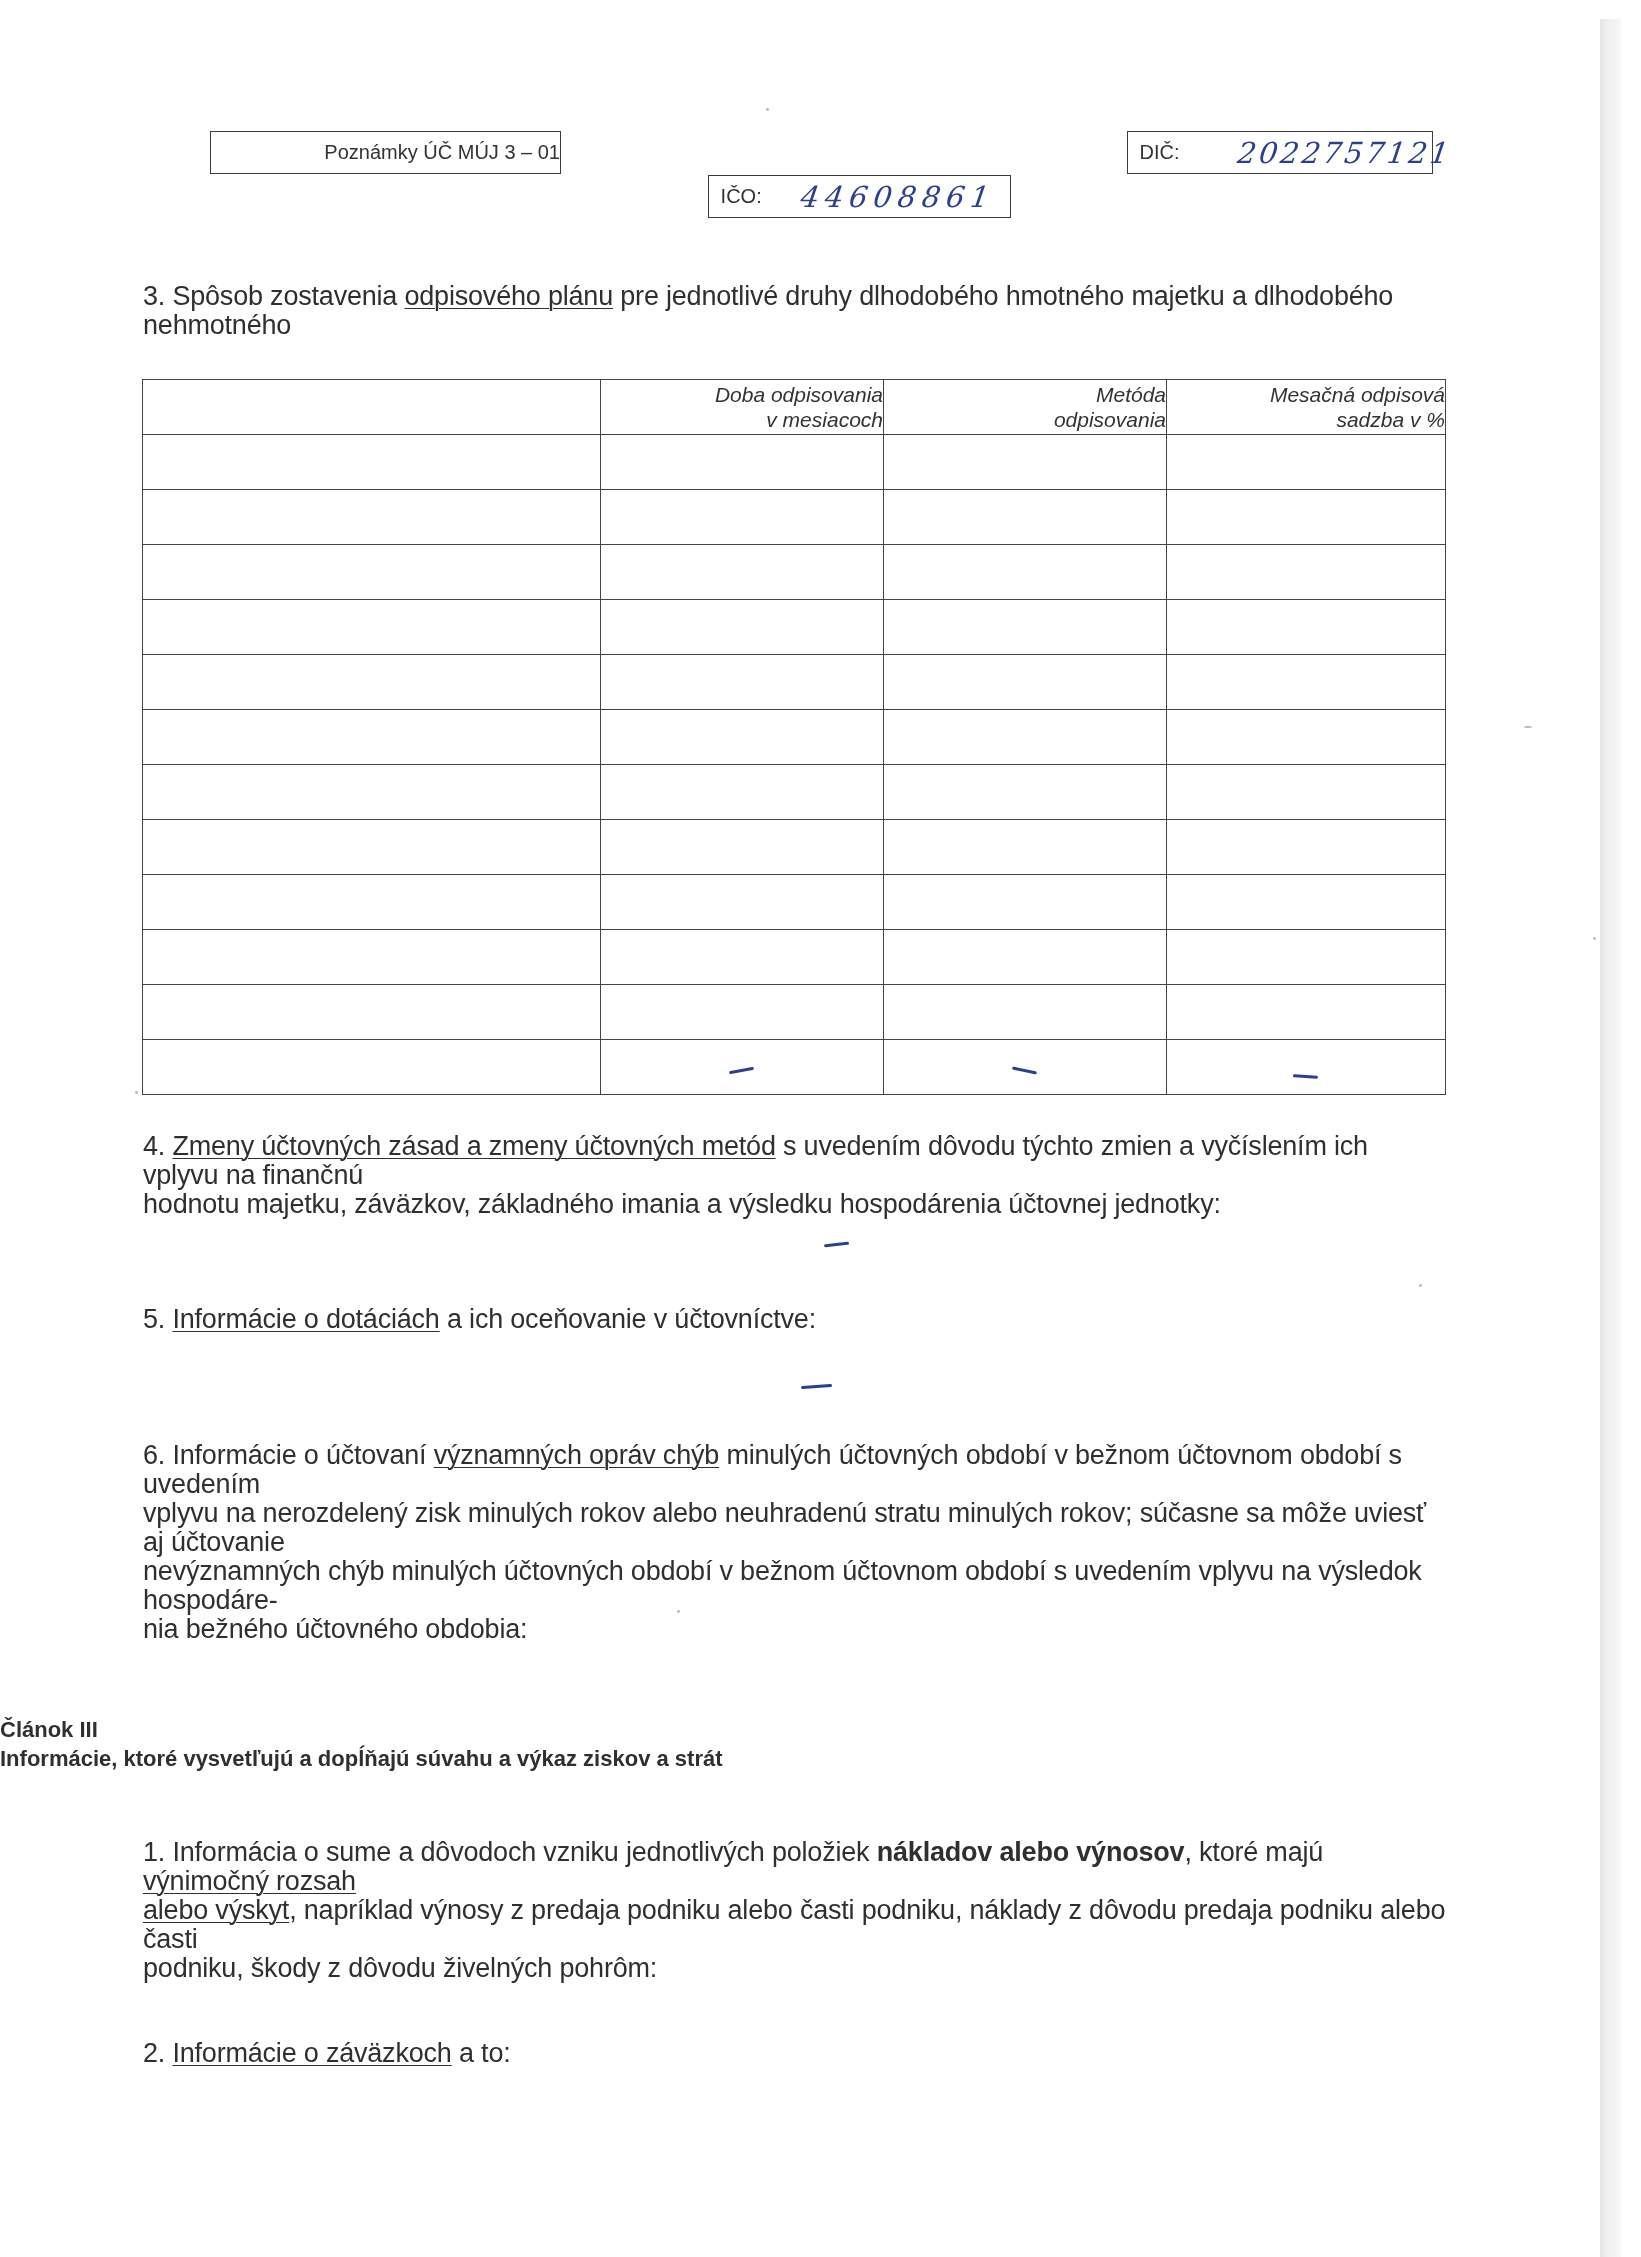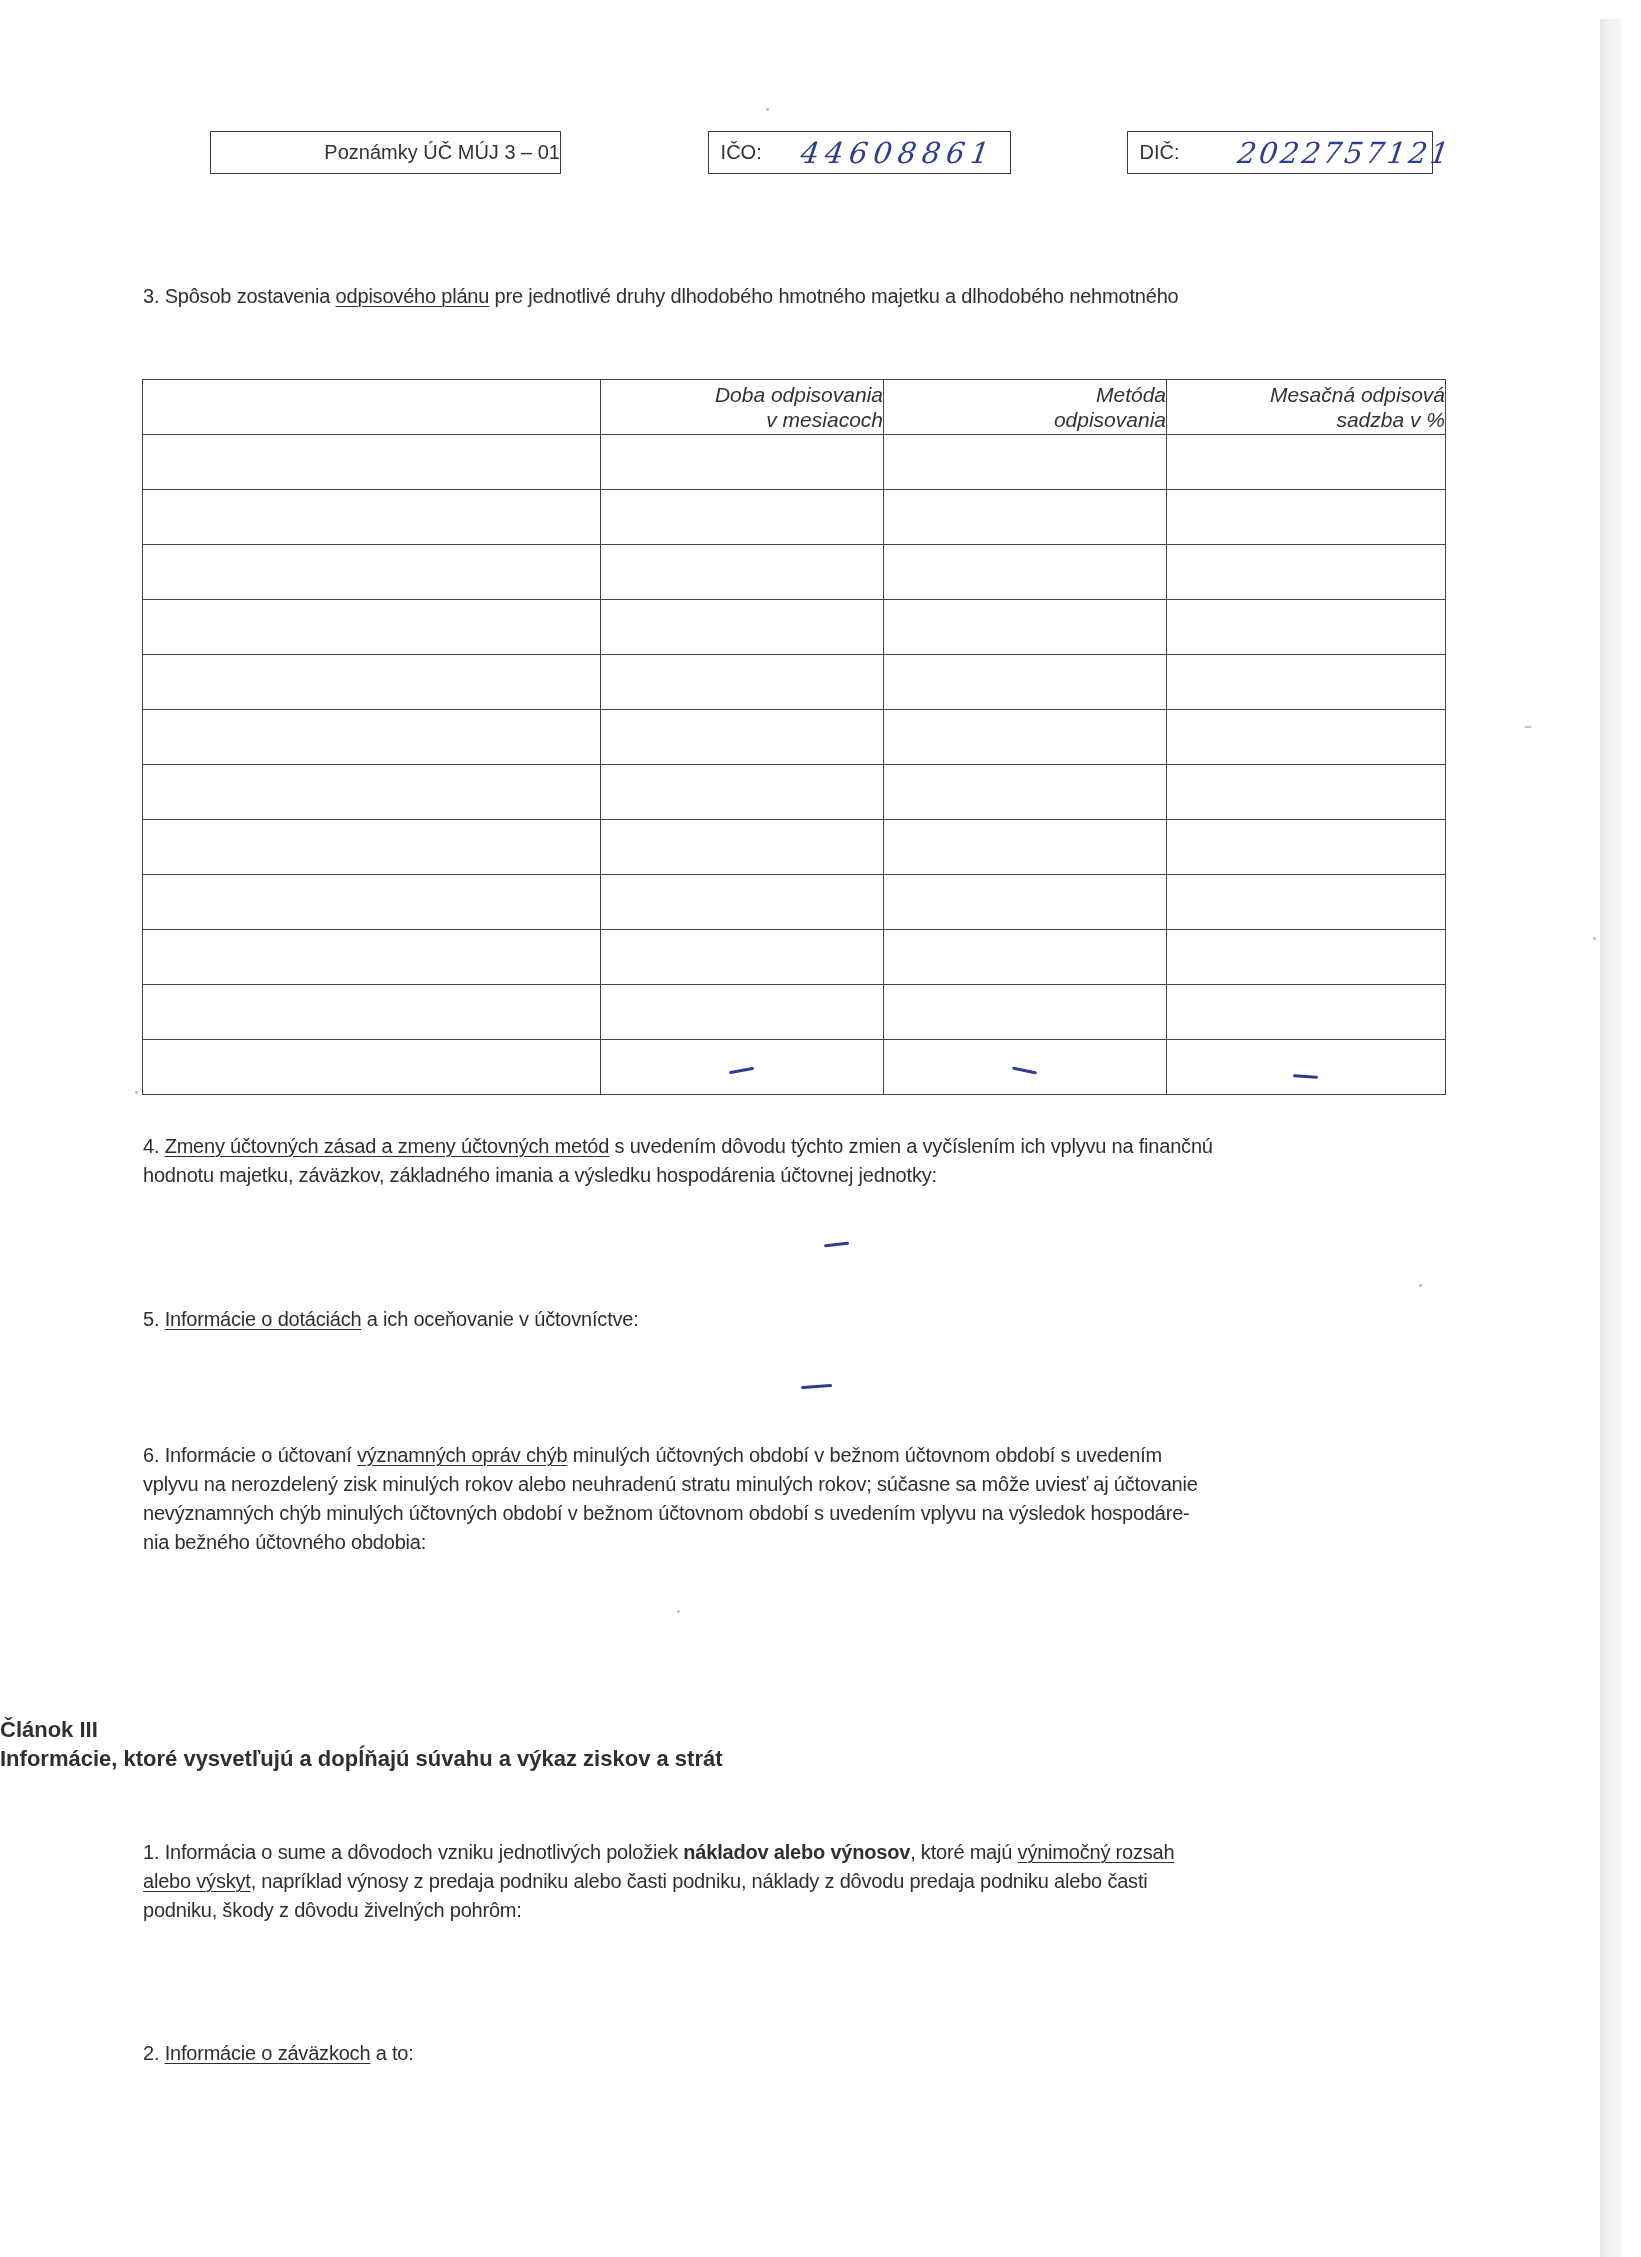--- a/index.html
+++ b/index.html
@@ -18,26 +18,26 @@
     font-size:20px; color:#333;
     display:flex; align-items:center;
   }
   .hbox .lbl { padding-left:11.6px; }
   .hbox .hand {
     font-family:"DejaVu Serif", serif; font-style:italic;
     color:#2c3f8f; font-size:29px; letter-spacing:5.8px; margin-left:39px;
     transform:skewX(-8deg);
   }
   #box-title { left:210px; width:351px; justify-content:flex-end; }
-  #box-ico { left:708px; width:303px; }
+  #box-ico { left:708px; width:303px;margin-top:44px; }
   #box-dic { left:1127px; width:306px; }
 
   .para {
     position:absolute; left:143px; width:1303px;
-    font-size:20px; line-height:29px; color:#2f2f2f;
+    font-size:27px; line-height:29px; color:#2f2f2f;
     letter-spacing:-0.2px;
   }
   .para u { text-decoration:underline; text-decoration-thickness:1px; text-underline-offset:2.9px; }
   .para b { font-weight:bold; }
 
   
   .dep-table {
     position:absolute; left:142px; top:379px;
     border-collapse:collapse; table-layout:fixed;
     width:1302px;

